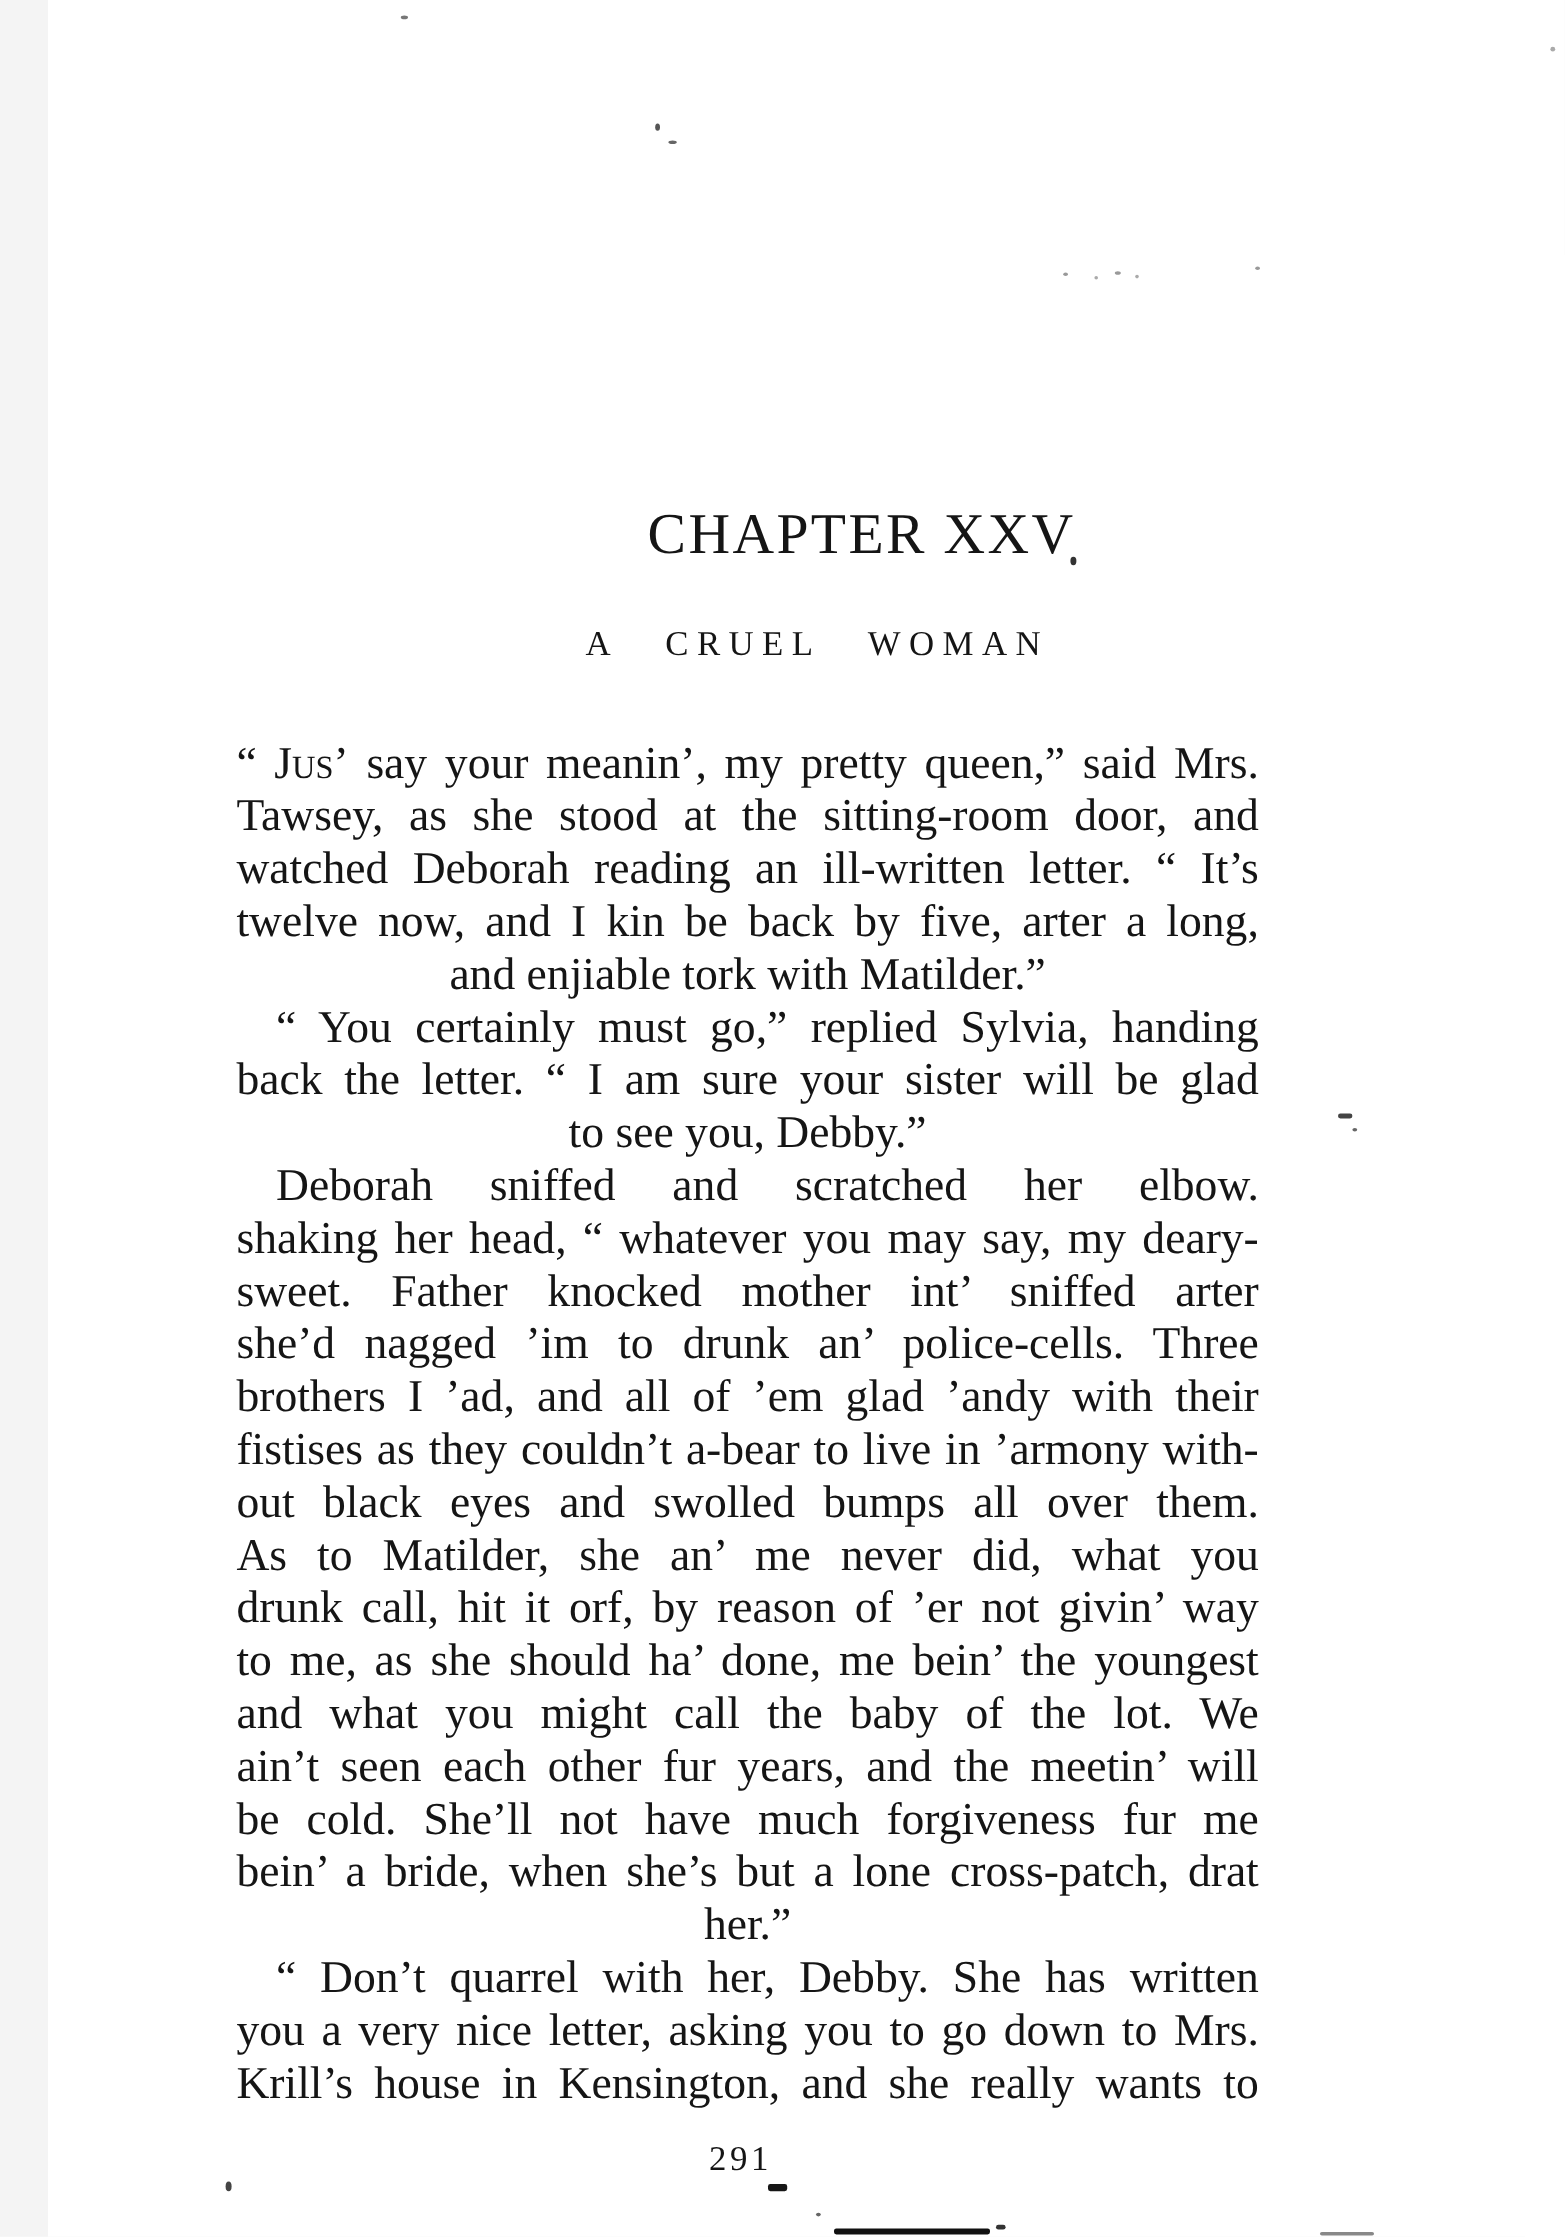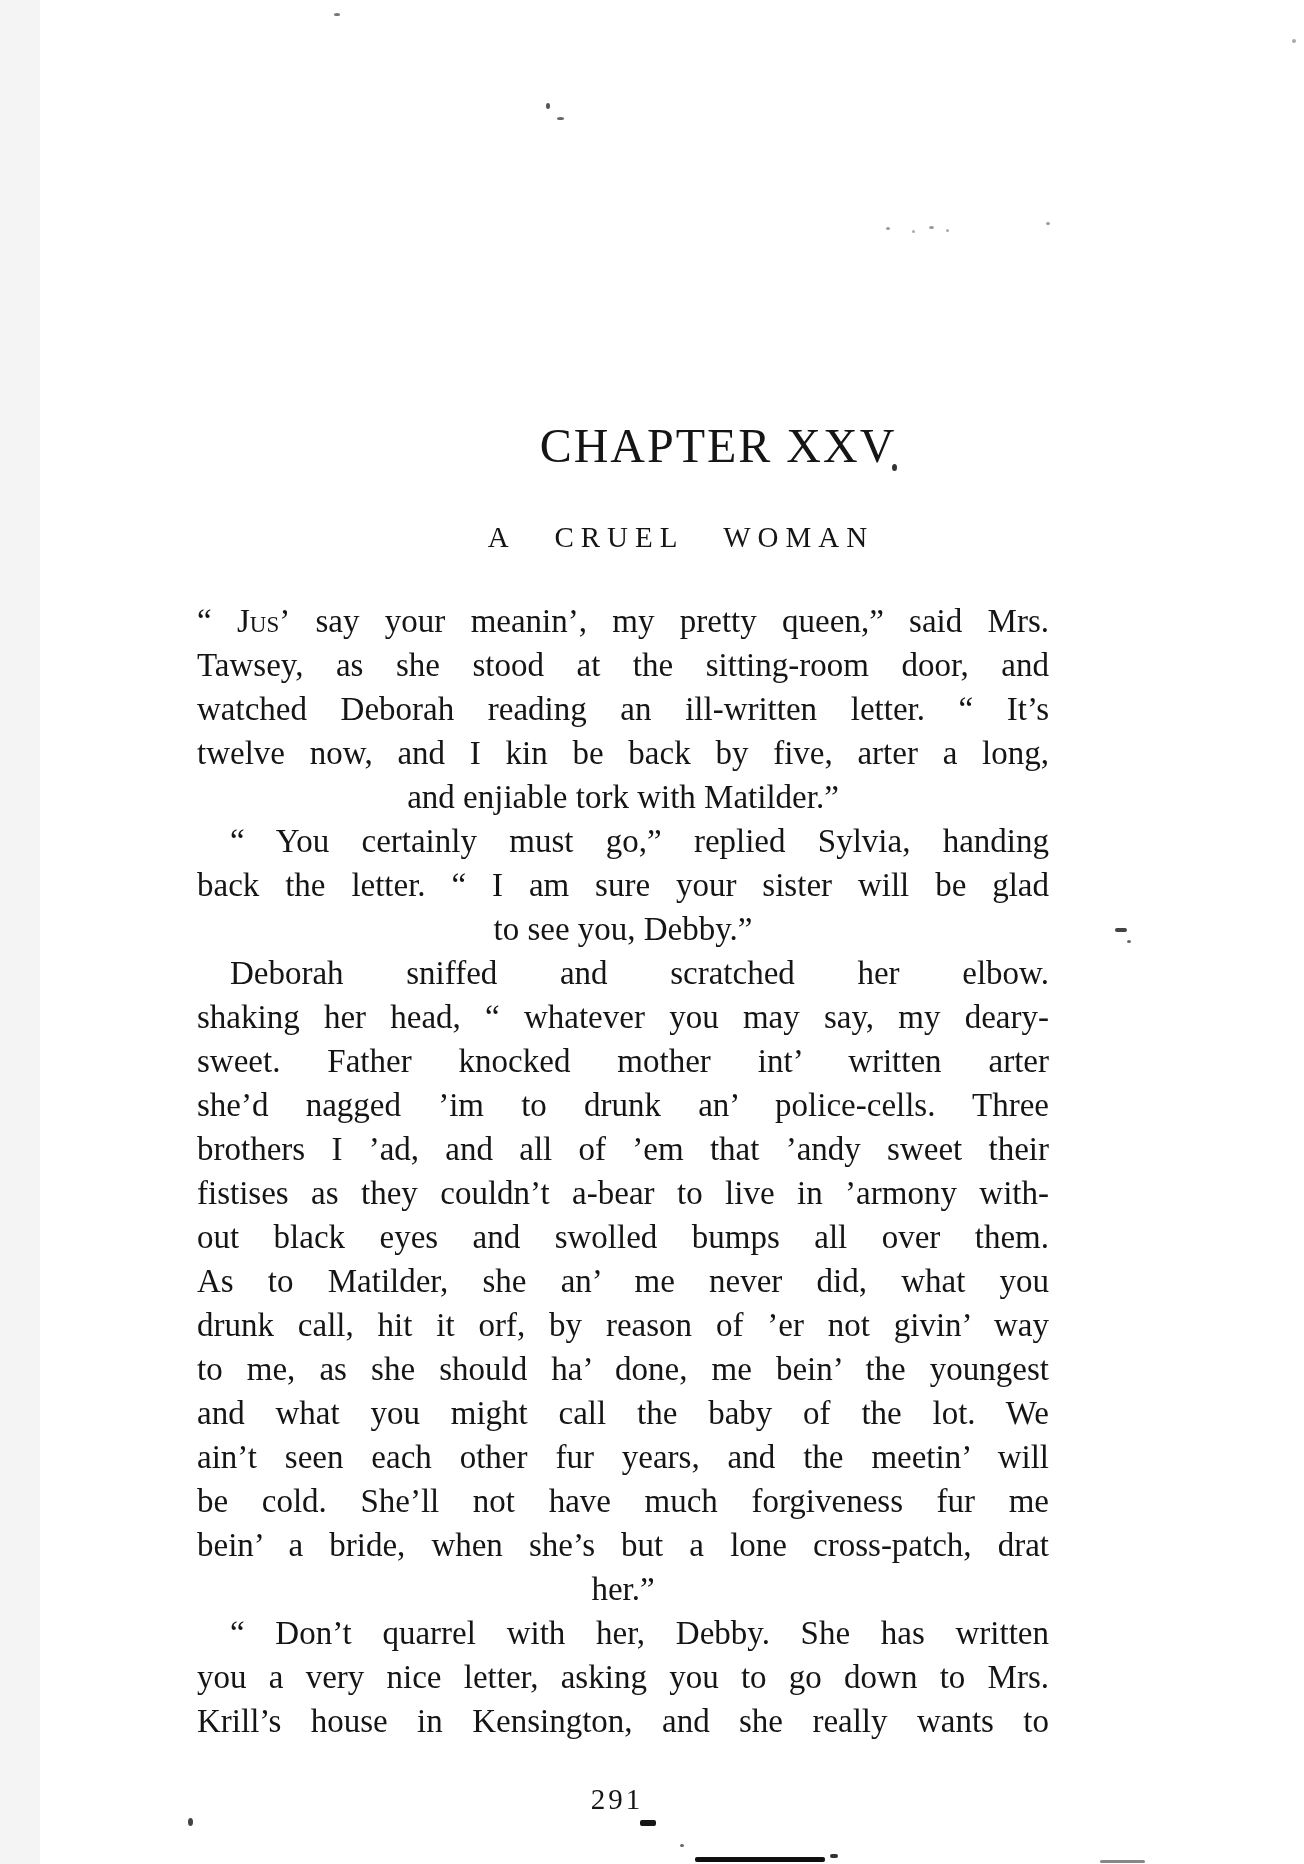--- a/index.html
+++ b/index.html
@@ -32,22 +32,22 @@
     margin: 0;
     text-align: center;
     font-size: 29px;
     font-weight: normal;
     letter-spacing: 7px;
     word-spacing: 26px;
     color: var(--ink, #151515);
   }
   .text-block {
     position: absolute;
-    left: 157px; top: 599px; width: 852px;
-    font-size: 33px;
+    left: 157px; top: 614px; width: 852px;
+    font-size: 38px;
   }
   .para { margin: 0; padding: 0; }
   .line {
     height: 44px;
     line-height: 44px;
     text-align: justify;
     text-align-last: justify;
     overflow: visible;
     white-space: normal;
   }
@@ -83,23 +83,23 @@
         <div class="line no-justify">and enjiable tork with Matilder.”</div>
       </div>
       <div class="para">
         <div class="line indent">“ You certainly must go,” replied Sylvia, handing</div>
         <div class="line">back the letter. “ I am sure your sister will be glad</div>
         <div class="line no-justify">to see you, Debby.”</div>
       </div>
       <div class="para">
         <div class="line indent">Deborah sniffed and scratched her elbow.</div>
         <div class="line">shaking her head, “ whatever you may say, my deary-</div>
-        <div class="line">sweet. Father knocked mother int’ written arter</div>
+        <div class="line">sweet. Father knocked mother int’ sniffed arter</div>
         <div class="line">she’d nagged ’im to drunk an’ police-cells. Three</div>
-        <div class="line">brothers I ’ad, and all of ’em that ’andy sweet their</div>
+        <div class="line">brothers I ’ad, and all of ’em glad ’andy with their</div>
         <div class="line">fistises as they couldn’t a-bear to live in ’armony with-</div>
         <div class="line">out black eyes and swolled bumps all over them.</div>
         <div class="line">As to Matilder, she an’ me never did, what you</div>
         <div class="line">drunk call, hit it orf, by reason of ’er not givin’ way</div>
         <div class="line">to me, as she should ha’ done, me bein’ the youngest</div>
         <div class="line">and what you might call the baby of the lot. We</div>
         <div class="line">ain’t seen each other fur years, and the meetin’ will</div>
         <div class="line">be cold. She’ll not have much forgiveness fur me</div>
         <div class="line">bein’ a bride, when she’s but a lone cross-patch, drat</div>
         <div class="line no-justify">her.”</div>

